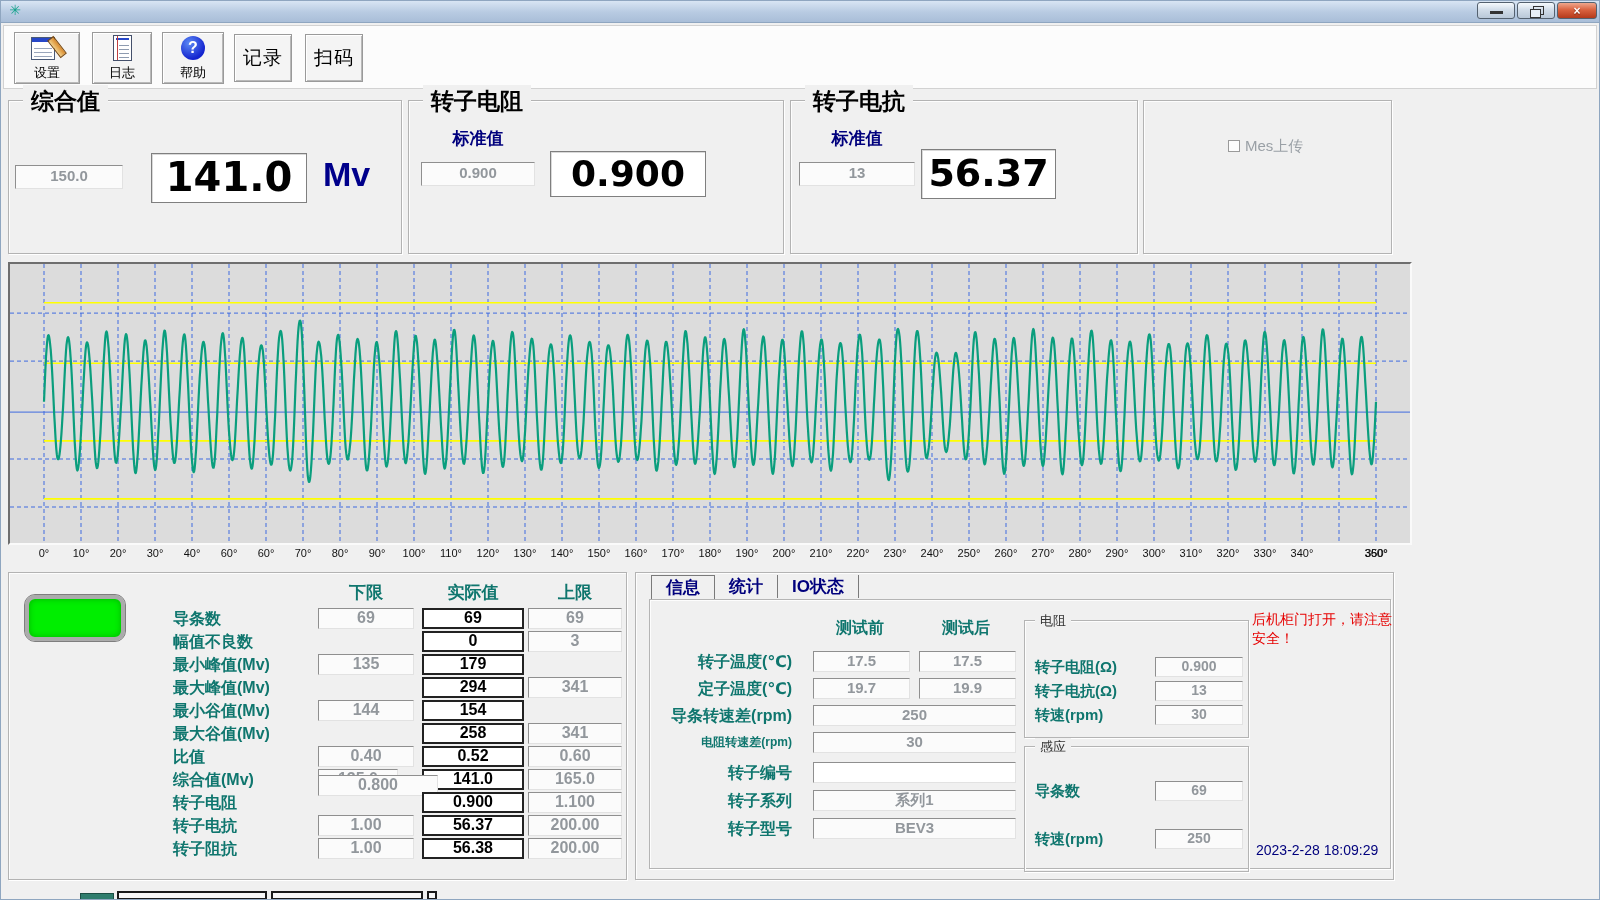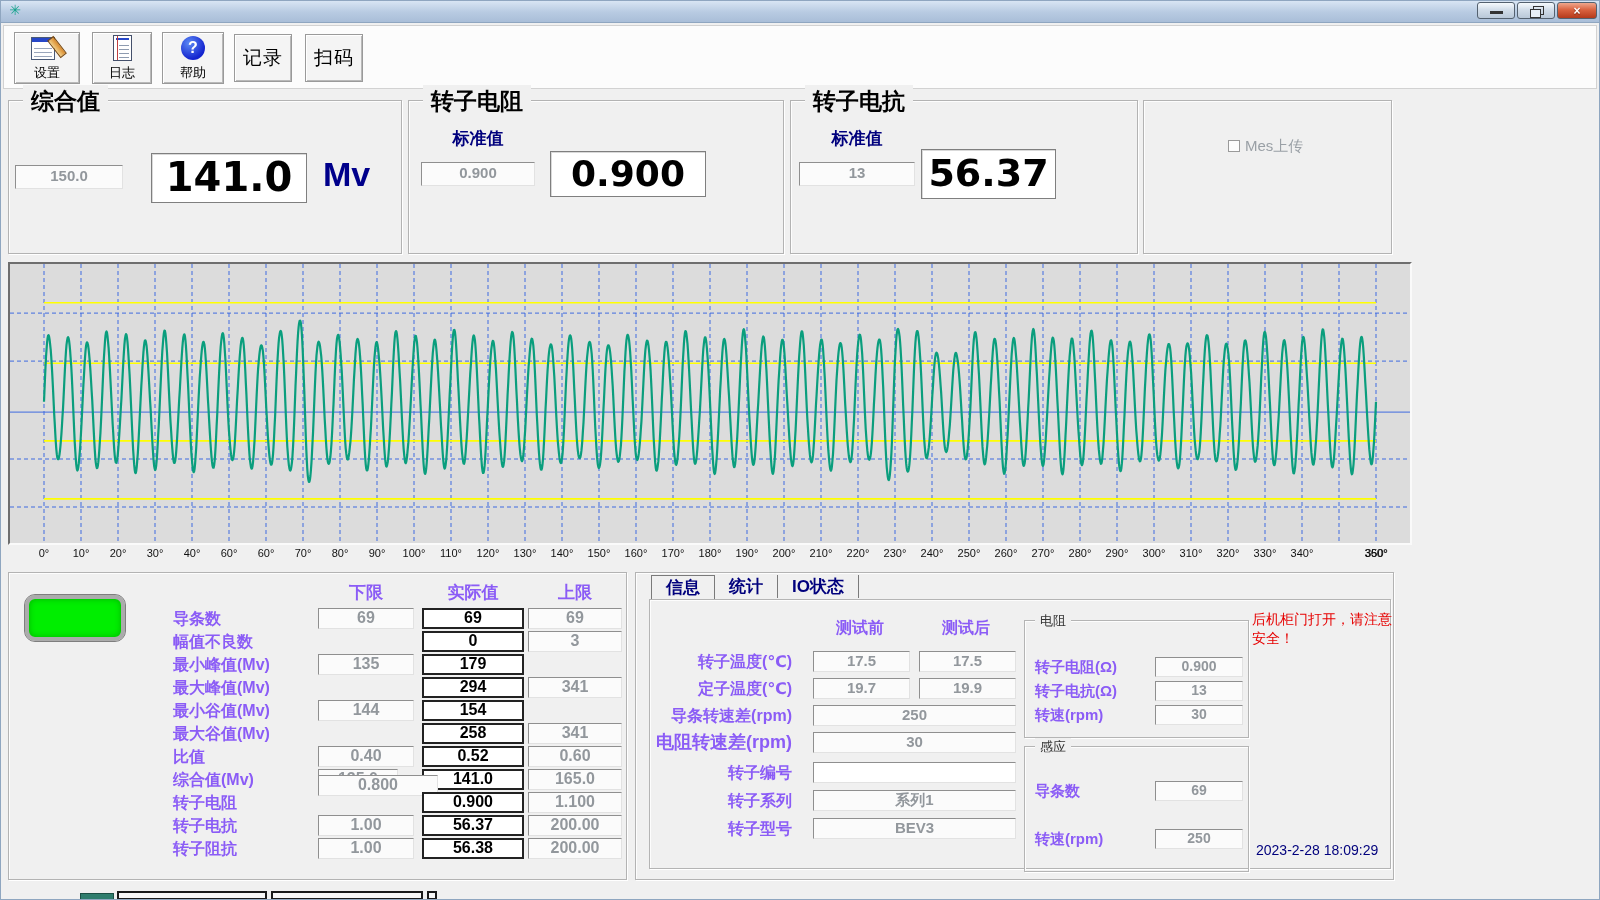--- a/index.html
+++ b/index.html
@@ -60,21 +60,21 @@
     border:1px solid;border-color:#8f8f8f #e2e2e2 #e2e2e2 #8f8f8f;
     color:#92979c;font-weight:bold;text-align:center;}
   .refbox{font-size:15px;line-height:20px;}
   .limitbox{font-size:16px;line-height:18px;}
   .actualbox{position:absolute;box-sizing:border-box;background:#fff;border:2px solid #222;
     color:#000;font-weight:bold;font-size:16px;line-height:16px;text-align:center;}
   .bigbox{position:absolute;box-sizing:border-box;background:#fff;border:1px solid #7f7f7f;
     box-shadow:inset 1px 1px 0 #d9d9d9;color:#000;font-weight:bold;text-align:center;
     font-family:"DejaVu Sans","Liberation Sans",sans-serif;}
   .unit{position:absolute;color:#00008b;font-weight:bold;font-size:34px;}
-  .navylabel{position:absolute;color:#8b5cf6;font-weight:bold;white-space:nowrap;}
+  .navylabel{position:absolute;color:#0f766e;font-weight:bold;white-space:nowrap;}
   
   .chart{position:absolute;left:8px;top:262px;width:1400px;height:279px;background:#dcdcdc;
     border:2px solid;border-color:#6e6e6e #fafafa #fafafa #6e6e6e;}
   #xticks{position:absolute;left:8px;top:547px;width:1404px;height:15px;}
   .xtick{position:absolute;top:0;width:44px;margin-left:-22px;text-align:center;font-size:11px;color:#111;}
   
   .lamp{position:absolute;border-radius:10px;background:#00ee00;
     border:4px solid #ababab;outline:1px solid #7e7e7e;box-shadow:inset 0 0 6px #00b400;}
   .tabs{position:absolute;display:flex;}
   .tab{padding:0 14px;height:23px;line-height:23px;font-size:17px;font-weight:bold;color:#00007d;
@@ -316,21 +316,21 @@
     <div class="navylabel" style="left:266px;top:18px;width:100px;text-align:center;font-size:16px;">测试后</div>
     <div id="info-rows">
         <div class="navylabel" style="left: 2px; top: 51px; width: 140px; text-align: right; font-size: 16px; line-height: 21px;">转子温度(℃)</div>
         <div class="limitbox" style="left: 163px; top: 51px; width: 97px; height: 21px; font-size: 15px;">17.5</div>
         <div class="limitbox" style="left: 269px; top: 51px; width: 97px; height: 21px; font-size: 15px;">17.5</div>
         <div class="navylabel" style="left: 2px; top: 78px; width: 140px; text-align: right; font-size: 16px; line-height: 21px;">定子温度(℃)</div>
         <div class="limitbox" style="left: 163px; top: 78px; width: 97px; height: 21px; font-size: 15px;">19.7</div>
         <div class="limitbox" style="left: 269px; top: 78px; width: 97px; height: 21px; font-size: 15px;">19.9</div>
         <div class="navylabel" style="left: 2px; top: 105px; width: 140px; text-align: right; font-size: 16px; line-height: 21px;">导条转速差(rpm)</div>
         <div class="limitbox" style="left: 163px; top: 105px; width: 203px; height: 21px; font-size: 15px;">250</div>
-        <div class="navylabel" style="left: 2px; top: 132px; width: 140px; text-align: right; font-size: 18px; line-height: 21px;">电阻转速差(rpm)</div>
+        <div class="navylabel" style="left: 2px; top: 132px; width: 140px; text-align: right; font-size: 12px; line-height: 21px;">电阻转速差(rpm)</div>
         <div class="limitbox" style="left: 163px; top: 132px; width: 203px; height: 21px; font-size: 15px;">30</div>
         <div class="navylabel" style="left: 2px; top: 162px; width: 140px; text-align: right; font-size: 16px; line-height: 21px;">转子编号</div>
         <div class="limitbox" style="left: 163px; top: 162px; width: 203px; height: 21px; font-size: 15px; background: rgb(255, 255, 255);"></div>
         <div class="navylabel" style="left: 2px; top: 190px; width: 140px; text-align: right; font-size: 16px; line-height: 21px;">转子系列</div>
         <div class="limitbox" style="left: 163px; top: 190px; width: 203px; height: 21px; font-size: 15px;">系列1</div>
         <div class="navylabel" style="left: 2px; top: 218px; width: 140px; text-align: right; font-size: 16px; line-height: 21px;">转子型号</div>
         <div class="limitbox" style="left: 163px; top: 218px; width: 203px; height: 21px; font-size: 15px;">BEV3</div>
       </div>
     <div class="ibox" id="res-group" style="left:374px;top:20px;width:223px;height:116px;">
       <div class="gtitle-sm">电阻</div>

